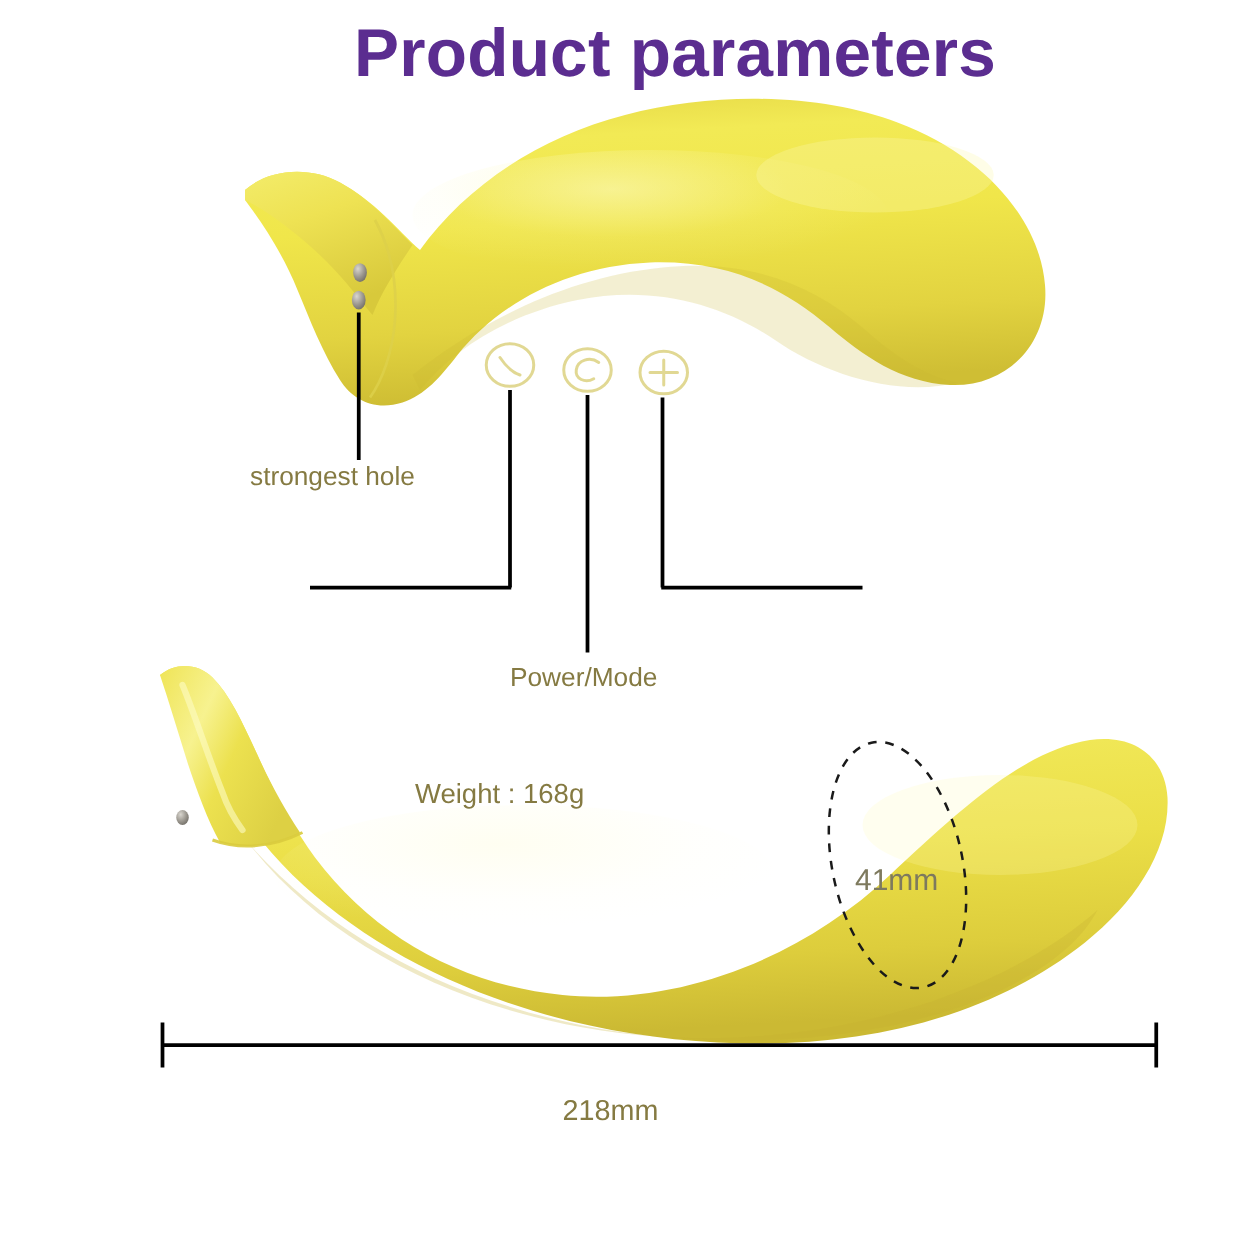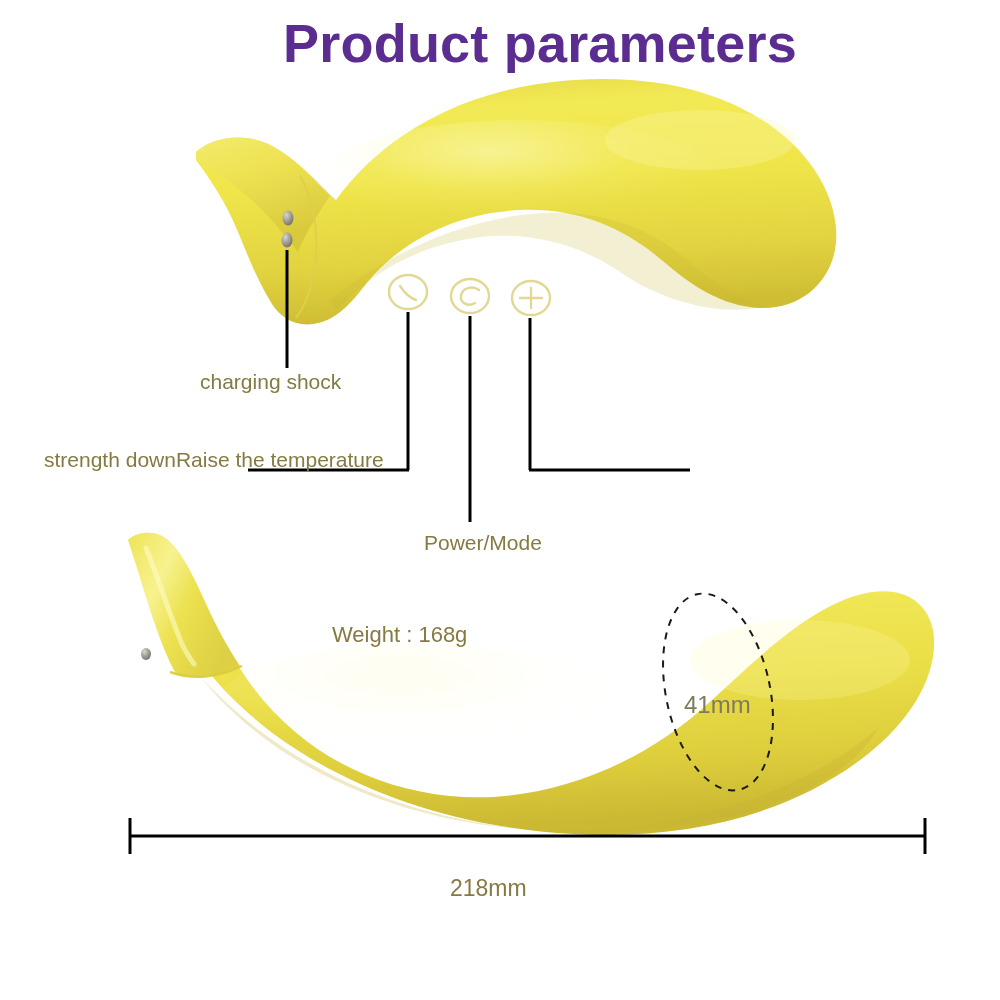--- a/index.html
+++ b/index.html
@@ -35,21 +35,21 @@
     margin-left: 40px;
   }
   .lbl {
     position: absolute;
     color: #857a42;
     white-space: nowrap;
   }
   .lbl-charging  { left: 200px; top: 370px;  font-size: 21px; }
   .lbl-strength  { left: 44px;  top: 448px;  font-size: 21px; }
   .lbl-shock     { left: 533px; top: 448px;  font-size: 21px; }
-  .lbl-power     { left: 408px; top: 531px;  font-size: 21px; margin-left: 16px; }
+  .lbl-power     { left: 408px; top: 531px;  font-size: 21px; }
   .lbl-weight    { left: 332px; top: 622px;  font-size: 22px; }
   .lbl-41        { left: 684px; top: 691px;  font-size: 24px; color: #7e7a5e; }
   .lbl-218       { left: 450px; top: 875px;  font-size: 23px; }
   svg { display: block; }
 </style>
 </head>
 <body>
 
 <div id="page">
 
@@ -197,23 +197,22 @@
       <ellipse cx="718" cy="692" rx="52" ry="100" transform="rotate(-12 718 692)" fill="none" stroke="#1a1a1a" stroke-width="2" stroke-dasharray="7 7"></ellipse>
     </g>
 
     <g stroke="#000000" stroke-width="3">
       <line x1="130" y1="836" x2="925" y2="836"></line>
       <line x1="130" y1="818" x2="130" y2="854"></line>
       <line x1="925" y1="818" x2="925" y2="854"></line>
     </g>
   </svg>
 
-  <div class="lbl lbl-charging">charging shock</div>
-
-  <div class="lbl lbl-strength">strength downRaise the temperature</div>
+  <div class="lbl lbl-charging">strongest hole</div>
+
 
 
   <div class="lbl lbl-power">Power/Mode</div>
 
   <div class="lbl lbl-weight">Weight : 168g</div>
 
   <div class="lbl lbl-41">41mm</div>
 
   <div class="lbl lbl-218">218mm</div>
 

